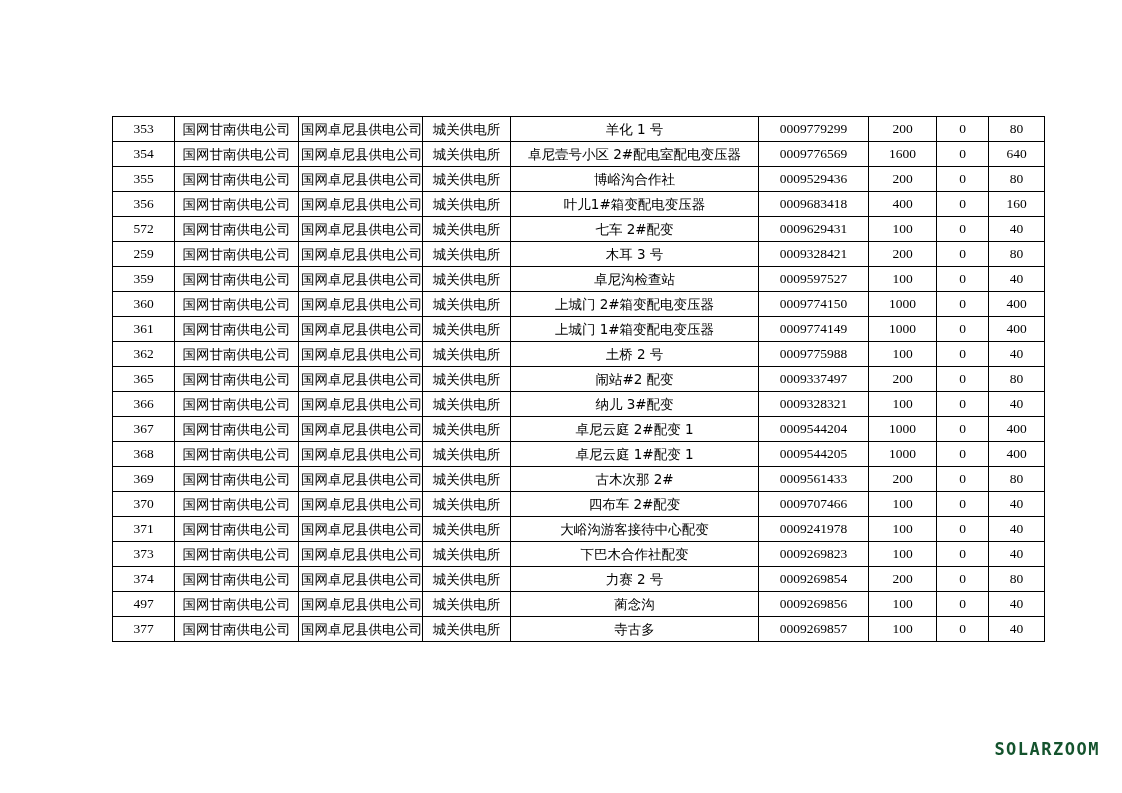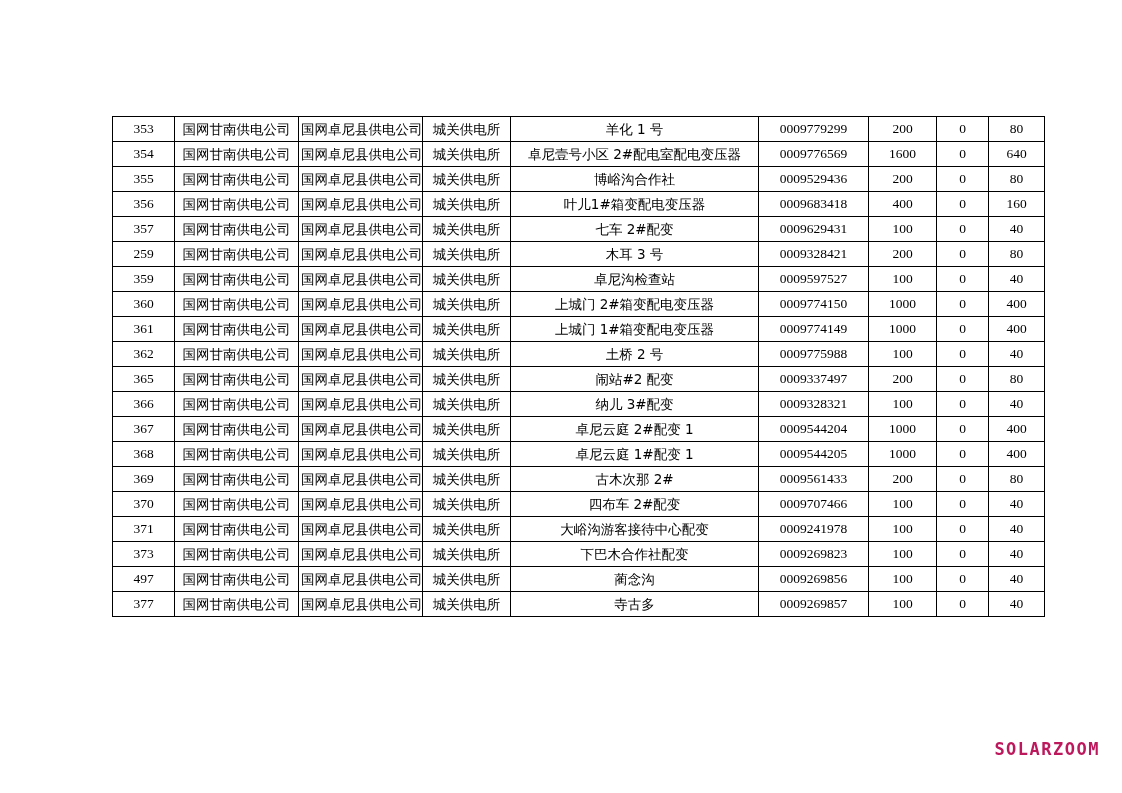--- a/index.html
+++ b/index.html
@@ -57,21 +57,21 @@
   }
 
   .watermark {
     position: absolute;
     right: 38px;
     bottom: 34px;
     font-family: "DejaVu Sans Mono", monospace;
     font-size: 17px;
     letter-spacing: 1.5px;
     font-weight: bold;
-    color: #be185d;
+    color: #14532d;
     user-select: none;
     margin-top: 36px;
   }
 </style>
 </head>
 <body>
 
 <div class="page">
   <table class="data-table">
     <colgroup>
@@ -124,21 +124,21 @@
           <td class="cell-cjk">国网甘南供电公司</td>
           <td class="cell-cjk">国网卓尼县供电公司</td>
           <td class="cell-cjk">城关供电所</td>
           <td class="cell-cjk">叶儿1#箱变配电变压器</td>
           <td>0009683418</td>
           <td>400</td>
           <td>0</td>
           <td>160</td>
         </tr>
         <tr>
-          <td>357</td>
+          <td>572</td>
           <td class="cell-cjk">国网甘南供电公司</td>
           <td class="cell-cjk">国网卓尼县供电公司</td>
           <td class="cell-cjk">城关供电所</td>
           <td class="cell-cjk">七车 2#配变</td>
           <td>0009629431</td>
           <td>100</td>
           <td>0</td>
           <td>40</td>
         </tr>
         <tr>
@@ -278,20 +278,31 @@
           <td class="cell-cjk">国网甘南供电公司</td>
           <td class="cell-cjk">国网卓尼县供电公司</td>
           <td class="cell-cjk">城关供电所</td>
           <td class="cell-cjk">下巴木合作社配变</td>
           <td>0009269823</td>
           <td>100</td>
           <td>0</td>
           <td>40</td>
         </tr>
         <tr>
+          <td>374</td>
+          <td class="cell-cjk">国网甘南供电公司</td>
+          <td class="cell-cjk">国网卓尼县供电公司</td>
+          <td class="cell-cjk">城关供电所</td>
+          <td class="cell-cjk">力赛 2 号</td>
+          <td>0009269854</td>
+          <td>200</td>
+          <td>0</td>
+          <td>80</td>
+        </tr>
+        <tr>
           <td>497</td>
           <td class="cell-cjk">国网甘南供电公司</td>
           <td class="cell-cjk">国网卓尼县供电公司</td>
           <td class="cell-cjk">城关供电所</td>
           <td class="cell-cjk">蔺念沟</td>
           <td>0009269856</td>
           <td>100</td>
           <td>0</td>
           <td>40</td>
         </tr>

